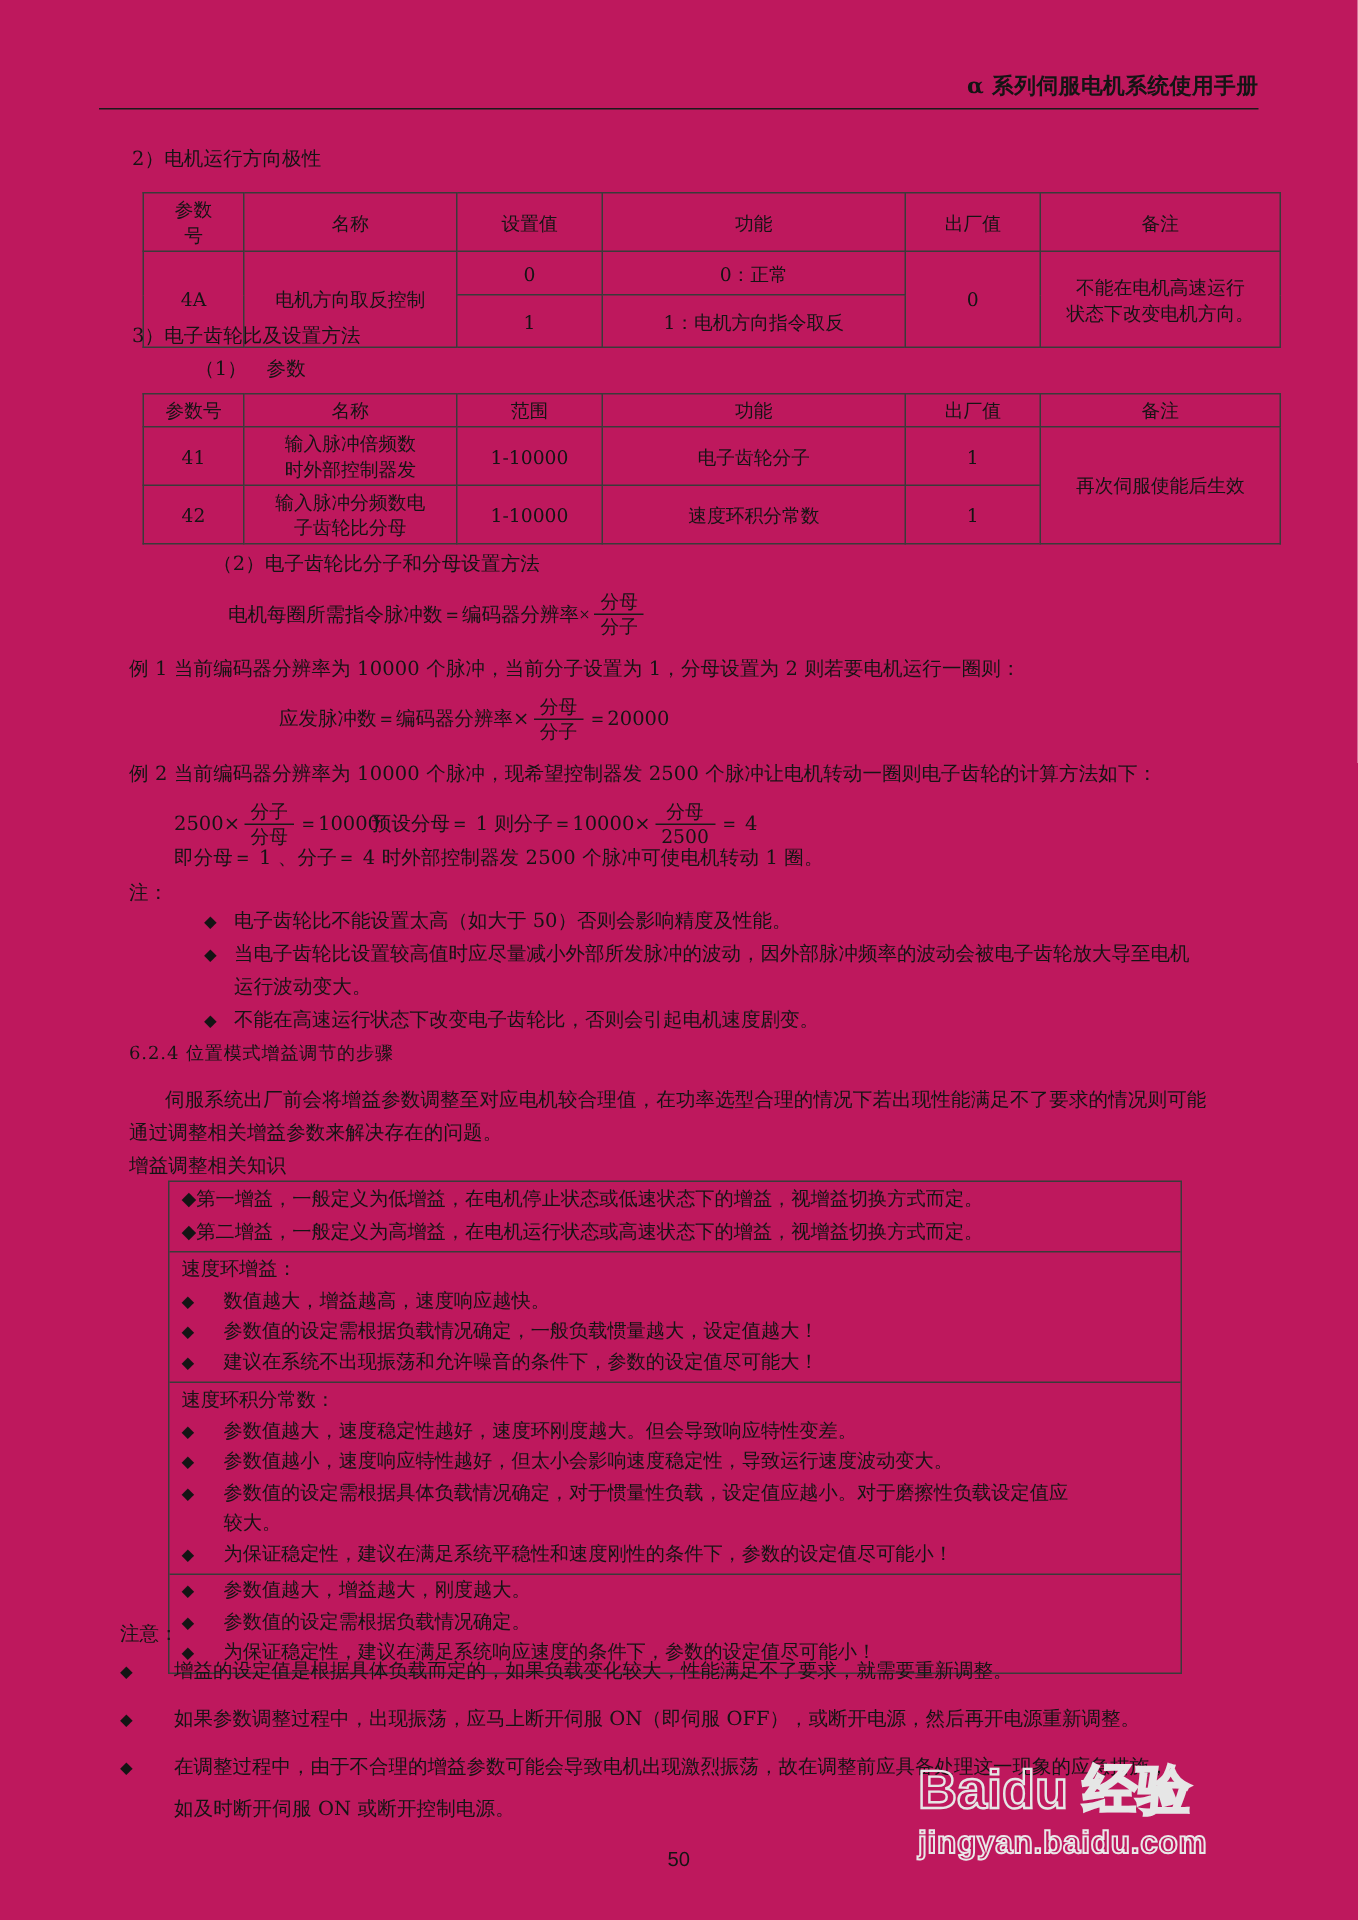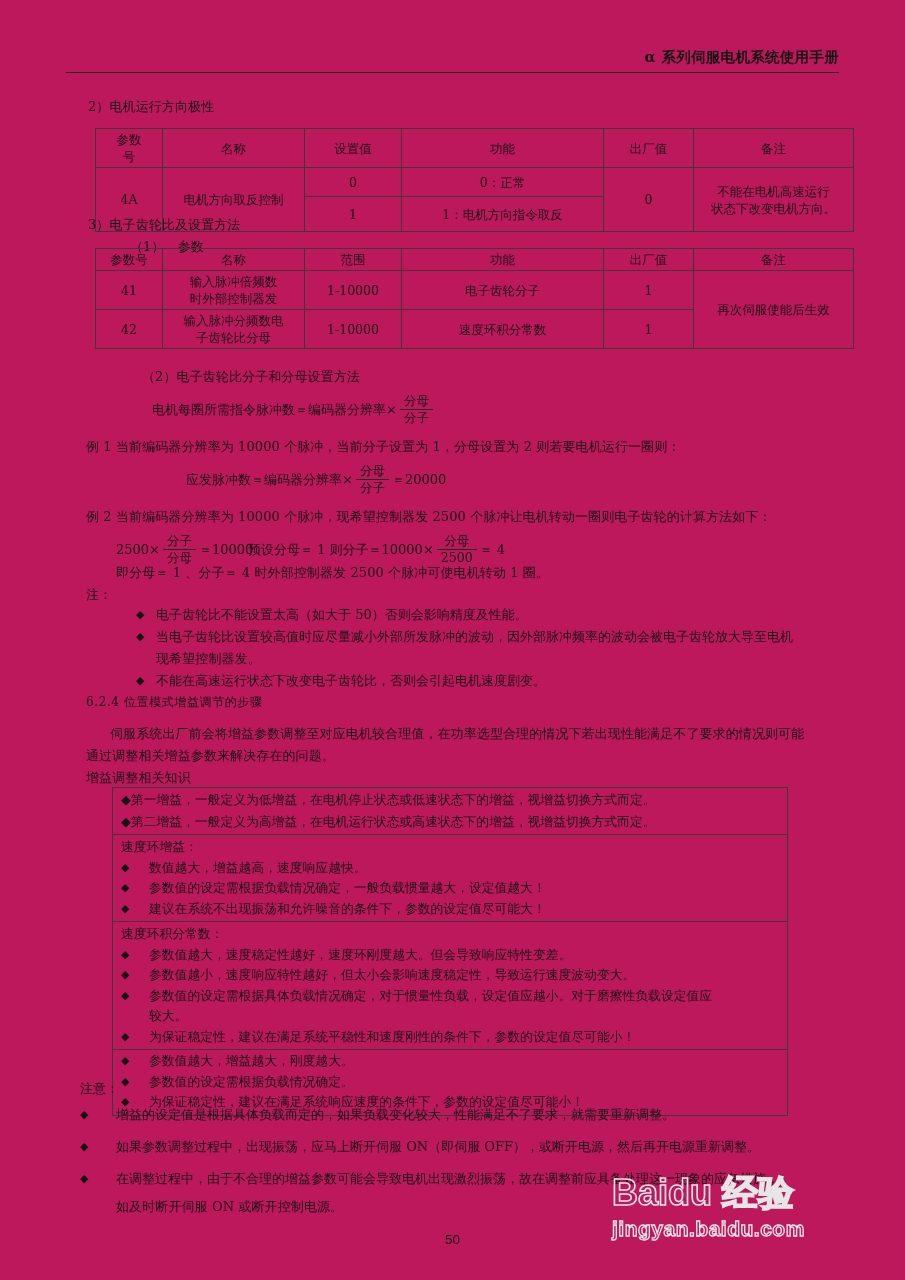--- a/index.html
+++ b/index.html
@@ -72,21 +72,21 @@
   
   #table-motor-direction { left: 95px; top: 128px; width: 716px; }
   #table-motor-direction .c0 { width: 60px; }
   #table-motor-direction .c1 { width: 135px; }
   #table-motor-direction .c2 { width: 90px; }
   #table-motor-direction .c3 { width: 195px; }
   #table-motor-direction .c4 { width: 83px; }
   #table-motor-direction .c5 { width: 153px; }
 
   
-  #table-gear-ratio { left: 95px; top: 248px; width: 716px; padding-left: 44px; }
+  #table-gear-ratio { left: 95px; top: 262px; width: 716px; padding-left: 44px; }
   #table-gear-ratio .c0 { width: 60px; }
   #table-gear-ratio .c1 { width: 135px; }
   #table-gear-ratio .c2 { width: 90px; }
   #table-gear-ratio .c3 { width: 195px; }
   #table-gear-ratio .c4 { width: 83px; }
   #table-gear-ratio .c5 { width: 153px; }
 
   
   .formula {
     position: absolute;
@@ -282,21 +282,21 @@
       </td>
       <td>1-10000</td>
       <td>速度环积分常数</td>
       <td>1</td>
     </tr>
   </tbody>
     </table>
 
   <div class="body-text" style="left:142px; top:366px;">（2）电子齿轮比分子和分母设置方法</div>
 
-  <div class="formula" style="left:152px; top:394px;">
+  <div class="formula" style="left:152px; top:394px;font-family:Liberation Serif, serif;">
     <span>电机每圈所需指令脉冲数＝编码器分辨率×</span>
     <span class="frac">
       <span class="num">分母</span>
       <span class="den">分子</span>
     </span>
   </div>
 
   <div class="body-text" style="left:86px; top:436px;">例 1 当前编码器分辨率为 10000 个脉冲，当前分子设置为 1，分母设置为 2 则若要电机运行一圈则：</div>
 
   <div class="formula" style="left:186px; top:464px;">
@@ -333,21 +333,21 @@
   <div class="note-label" style="left:86px; top:586px;">注：</div>
 
   <div class="bullet-row" style="left:136px; top:604px; width:660px;">
     <span class="dia">◆</span>
     <span class="btxt">电子齿轮比不能设置太高（如大于 50）否则会影响精度及性能。</span>
   </div>
   <div class="bullet-row" style="left:136px; top:626px; width:665px;">
     <span class="dia">◆</span>
     <span class="btxt" style="white-space:nowrap;">当电子齿轮比设置较高值时应尽量减小外部所发脉冲的波动，因外部脉冲频率的波动会被电子齿轮放大导至电机</span>
   </div>
-  <div class="body-text" style="left:156px; top:648px;">现希望控制器发。</div>
+  <div class="body-text" style="left:156px; top:648px;">运行波动变大。</div>
   <div class="bullet-row" style="left:136px; top:670px; width:660px;">
     <span class="dia">◆</span>
     <span class="btxt">不能在高速运行状态下改变电子齿轮比，否则会引起电机速度剧变。</span>
   </div>
 
   <div class="section-heading" style="left:86px; top:694px;">6.2.4 位置模式增益调节的步骤</div>
 
   <div class="body-text" style="left:86px; top:723px;">
     <span style="display:inline-block;width:24px;"></span><span>伺服系统出厂前会将增益参数调整至对应电机较合理值，在功率选型合理的情况下若出现性能满足不了要求的情况则可能</span>
   </div>

